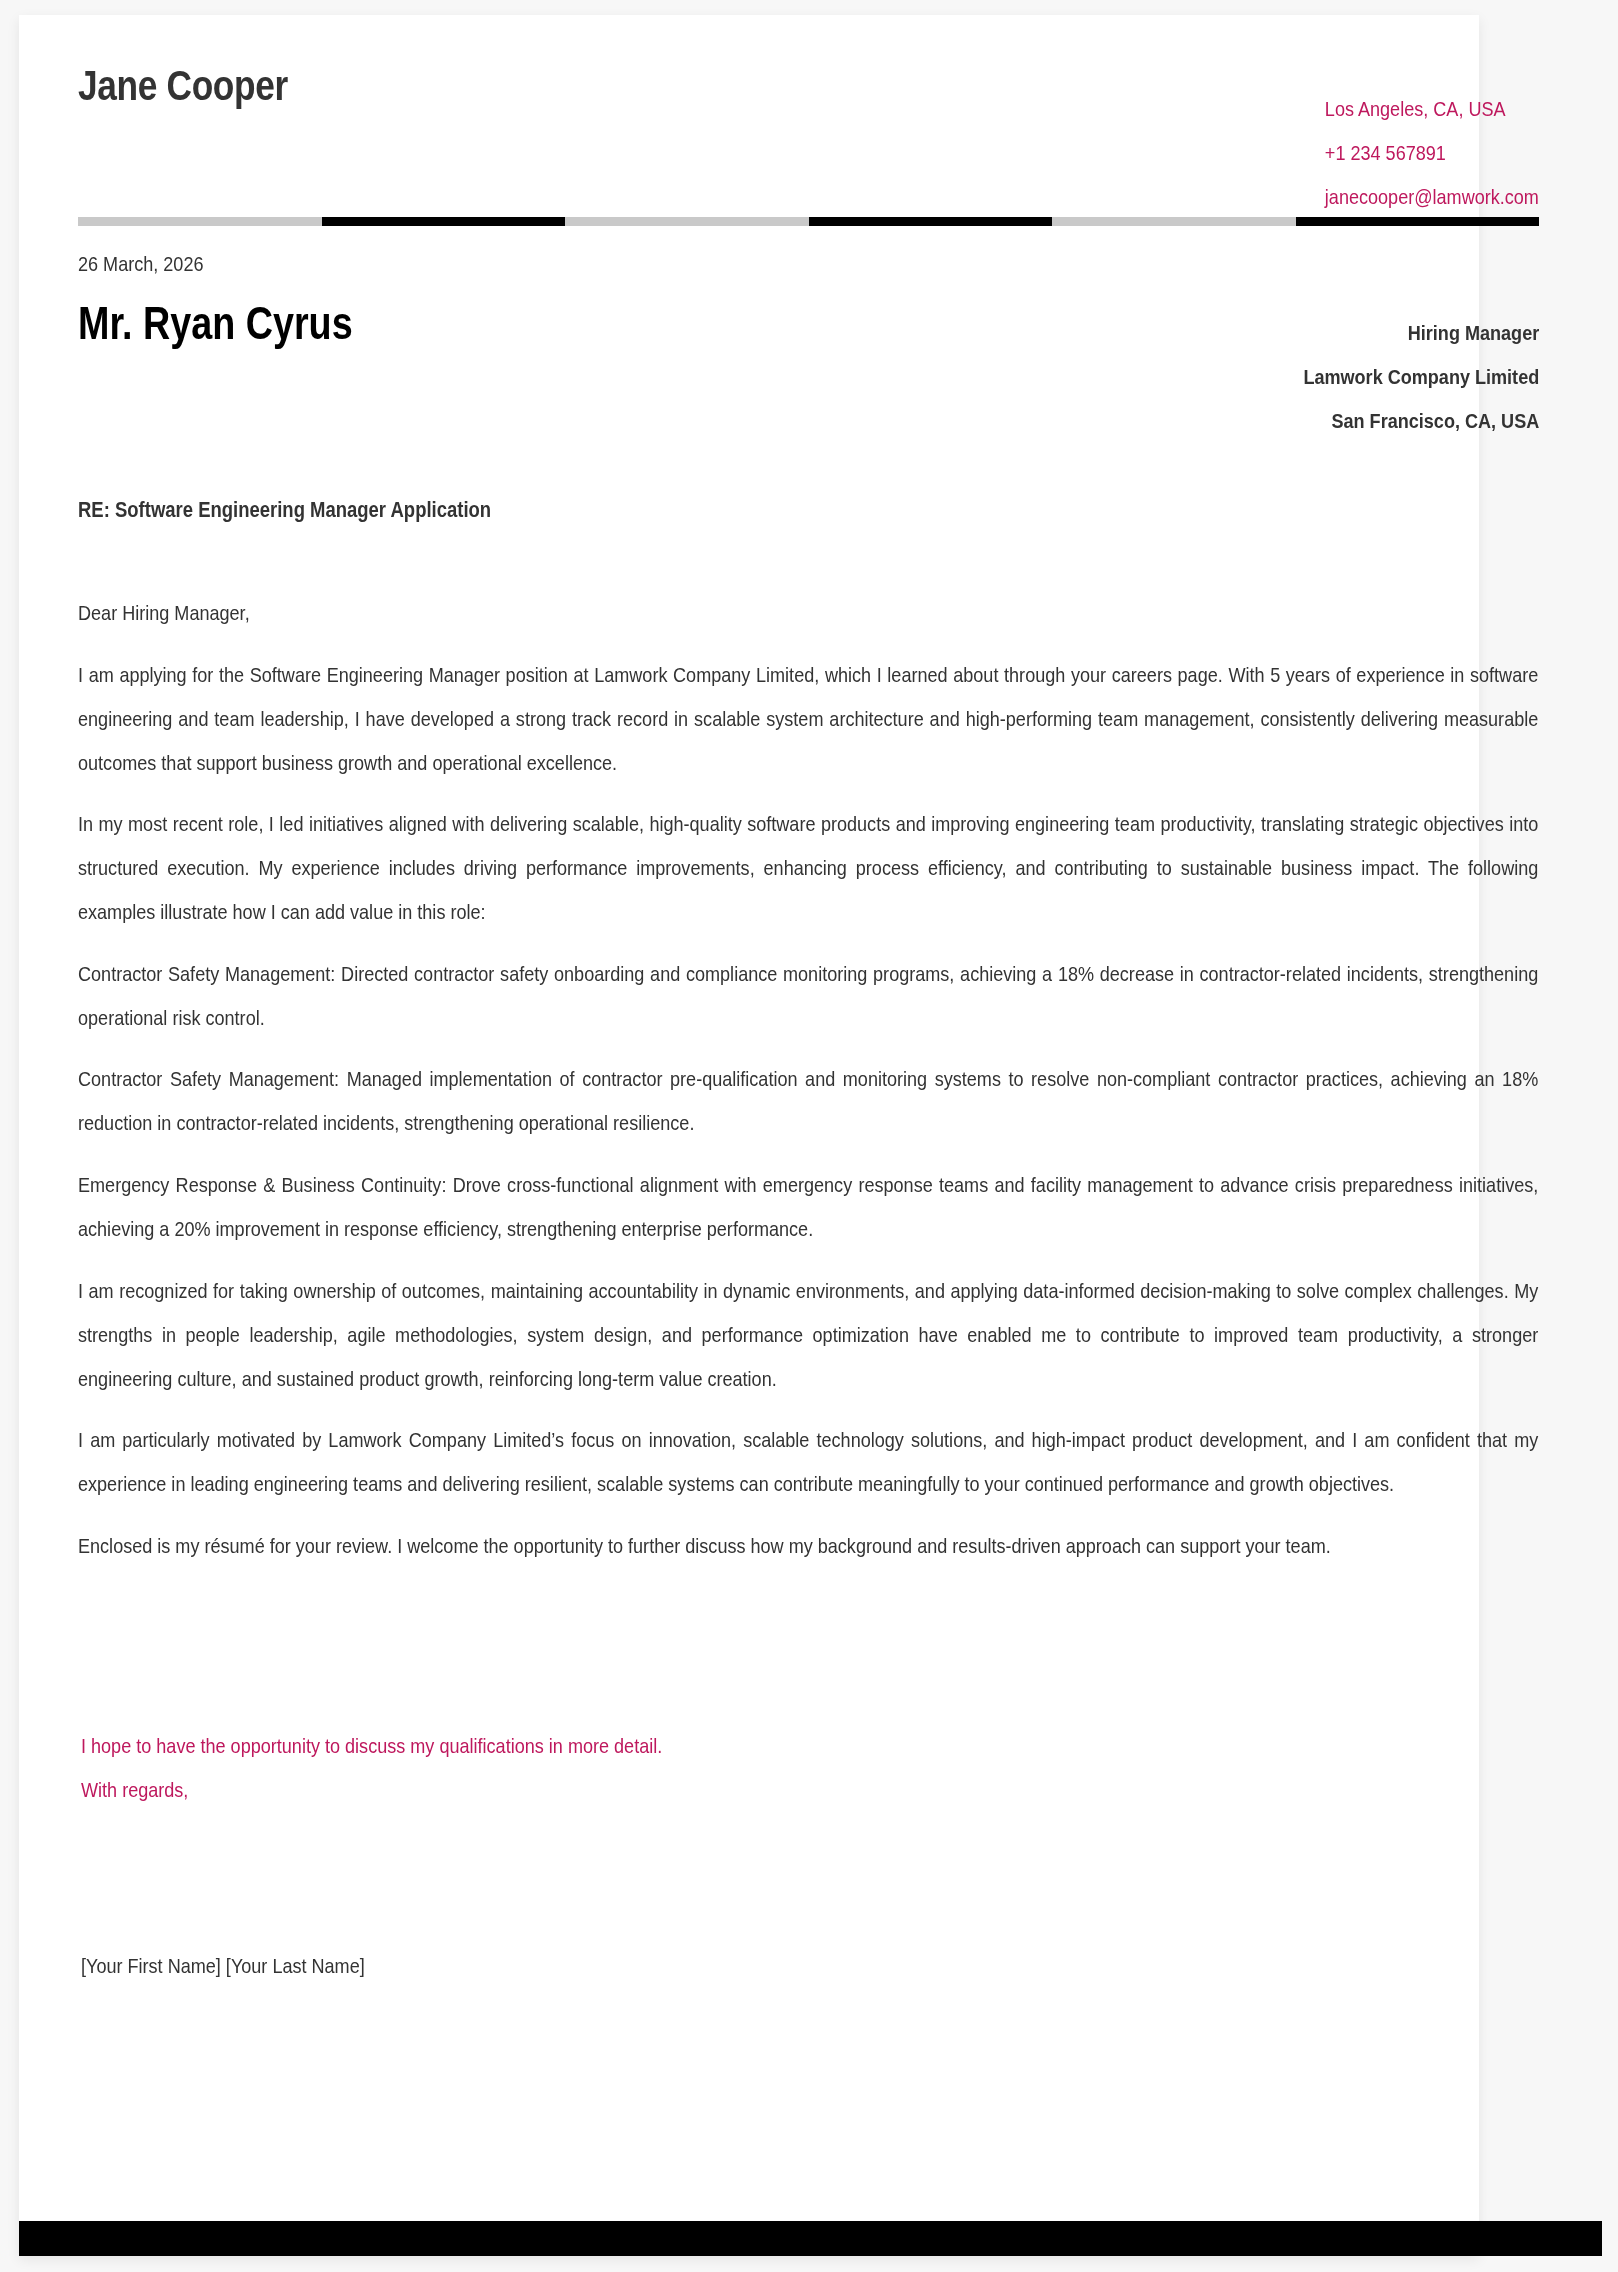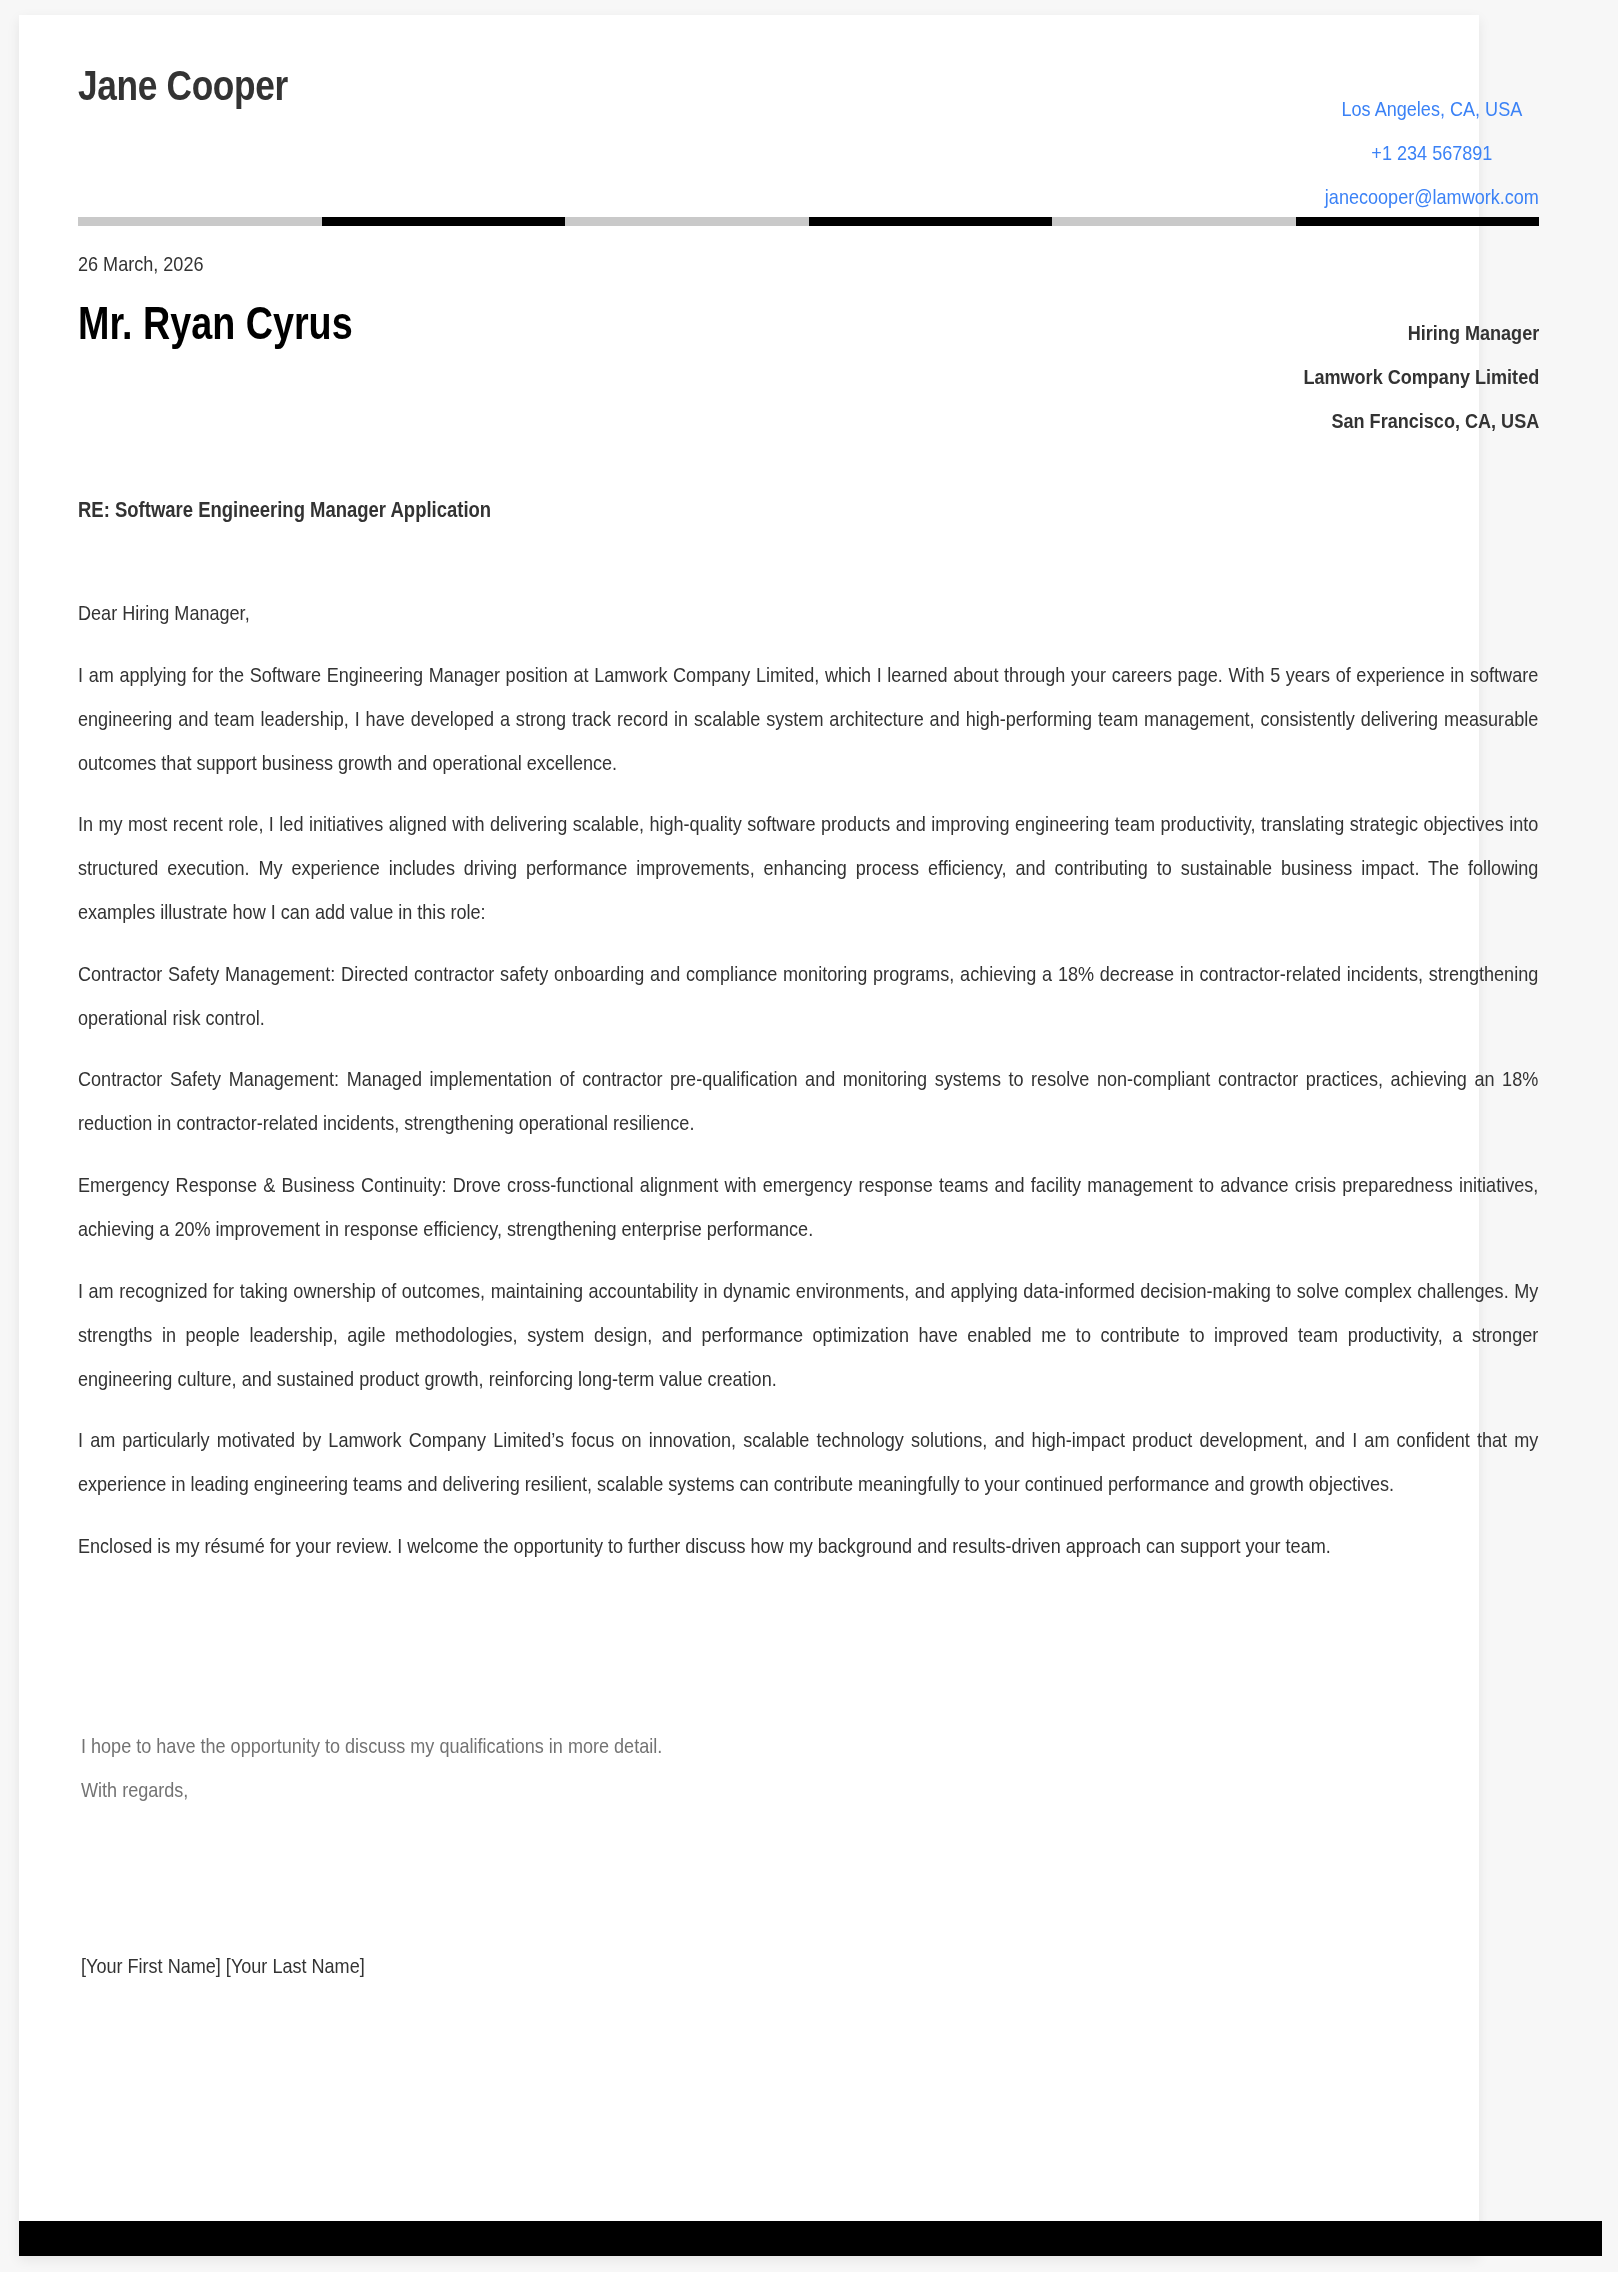--- a/index.html
+++ b/index.html
@@ -25,22 +25,22 @@
     }
     .sender-name {
       position: absolute; left: 0; top: 46px;
       font-size: 43px; font-weight: bold; color: #333;
       transform: scaleX(0.82); transform-origin: left top;
       letter-spacing: -0.4px;
       white-space: nowrap;
     }
     .contact {
       position: absolute; right: 0; top: 72px;
-      text-align: center;
-      font-size: 21px; line-height: 44px; color: #3b82f6;
+      text-align: left;
+      font-size: 21px; line-height: 44px; color: #be185d;
     }
     .contact div { transform: scaleX(0.86); transform-origin: right center; white-space: nowrap; }
     .stripes {
       position: absolute; left: 0; top: 202px;
       width: 1461px; height: 8.8px;
       display: flex;
     }
     .stripes span { flex: 1; height: 8.8px; }
     .stripes .g { background: #c9c9c9; }
     .stripes .b { background: #000000; }
@@ -75,21 +75,21 @@
     }
     .para {
       font-size: 21px; line-height: 44px; color: #333;
       margin: 0 0 17.6px 0;
       text-align: justify;
       width: 1698px;
       transform: scaleX(0.86); transform-origin: left top;
     }
     .closing {
       position: absolute; left: 2.6px; top: 1709px;
-      font-size: 21px; line-height: 44px; color: #737373;
+      font-size: 21px; line-height: 44px; color: #be185d;
     }
     .closing div { transform: scaleX(0.86); transform-origin: left center; white-space: nowrap; }
     .signature {
       position: absolute; left: 2.6px; top: 1929px;
       font-size: 21px; line-height: 44px; color: #333;
       transform: scaleX(0.86); transform-origin: left top; white-space: nowrap;
     }
     .footer-bar {
       position: absolute; left: 0; bottom: 0;
       width: 1583px; height: 35px;

